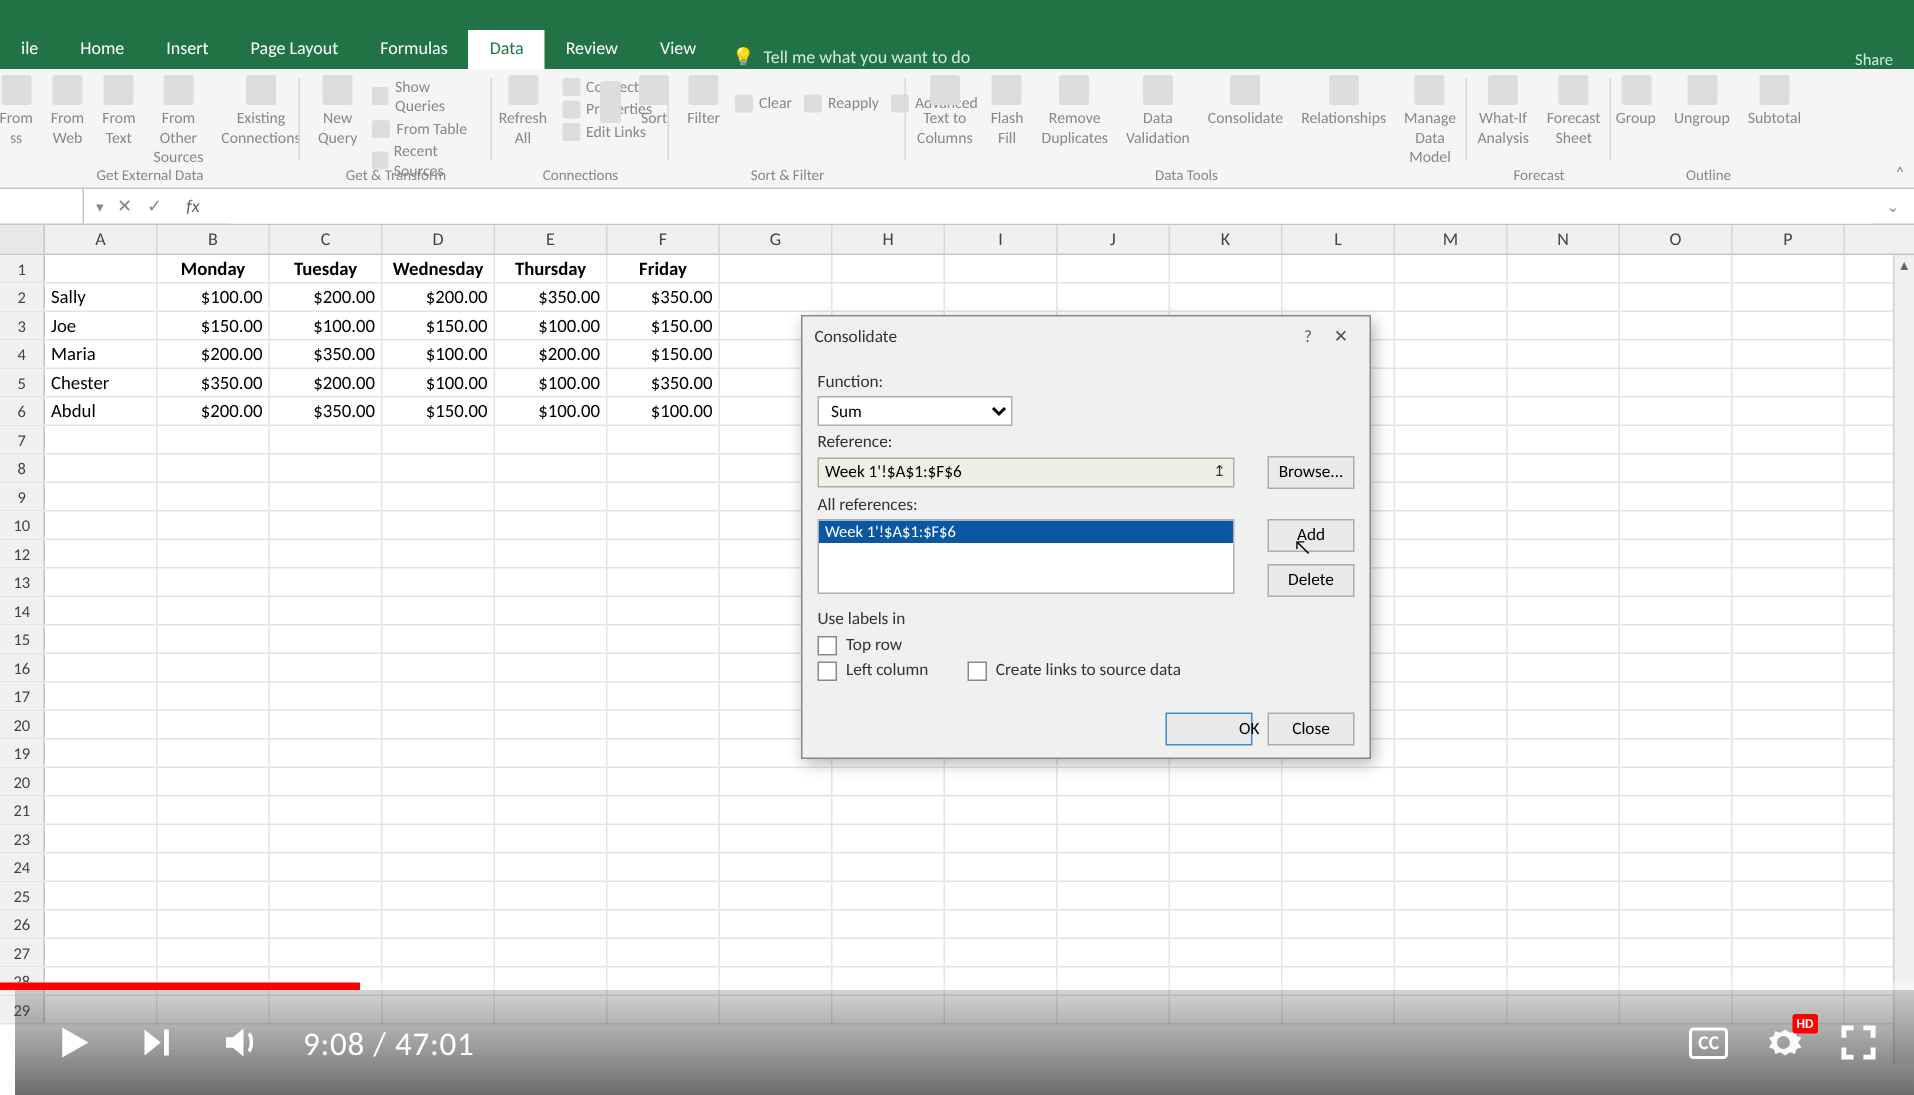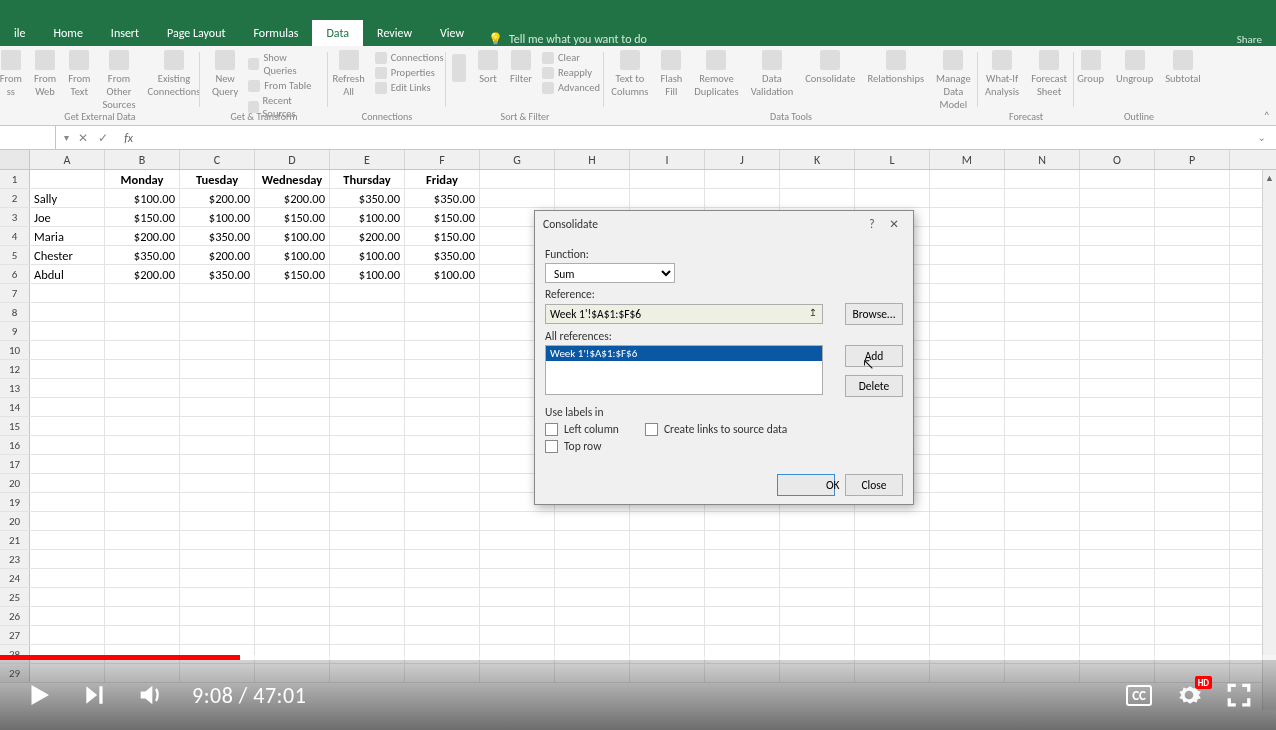--- a/index.html
+++ b/index.html
@@ -70,21 +70,21 @@
   .chk-row { display:flex; align-items:center; gap:6px; margin:3px 0; }
   .chk { width:13px; height:13px; border:1px solid #888; background:#fff; }
   .dlg-footer { display:flex; justify-content:flex-end; gap:10px; padding: 8px 10px; }
   .dlg-btn.ok { border:1px solid #3a8ed6;padding-left:48px; }
   .cursor-arrow { position:absolute; left:862px; top:356px; font-size:14px; color:#000; pointer-events:none; }
 
   
   .video-progress-bg { position:absolute; left:0; right:0; bottom:70px; height:5px; background: rgba(255,255,255,0.35); }
   .video-progress-buf { position:absolute; left:0; bottom:70px; height:5px; background: rgba(255,255,255,0.55); width:280px; }
   .video-progress-play { position:absolute; left:0; bottom:70px; height:5px; background:#ff0000; width:240px; }
-  .video-controls { position:absolute; left:0; right:0; bottom:0; height:70px; background: linear-gradient(to bottom, rgba(80,80,80,0.25), rgba(60,60,60,0.75)); display:flex; align-items:center; padding: 0 24px; gap:28px; color:#fff; font-size:22px; }
+  .video-controls { position:absolute; left:10px; right:0; bottom:0; height:70px; background: linear-gradient(to bottom, rgba(80,80,80,0.25), rgba(60,60,60,0.75)); display:flex; align-items:center; padding: 0 24px; gap:28px; color:#fff; font-size:22px; }
   .vc-ico { display:flex; align-items:center; justify-content:center; }
   .vc-time { font-size:22px; font-weight:400; letter-spacing:0.5px; }
   .vc-right { margin-left:auto; display:flex; align-items:center; gap:24px; }
   .cc-badge { border:2px solid #fff; border-radius:3px; padding:1px 4px; font-size:13px; font-weight:bold; }
   .gear { position:relative; }
   .hd-badge { position:absolute; top:-6px; right:-10px; background:#ff0000; color:#fff; font-size:9px; font-weight:bold; padding:1px 3px; border-radius:2px; }
   svg { display:block; }
 </style>
 </head>
 <body>
@@ -196,21 +196,21 @@
           <span class="ico" style="width:14px;height:28px"></span>
         </div>
       <div class="ribbon-btn">
           <span class="ico"></span>
           <span>Sort</span>
         </div>
       <div class="ribbon-btn">
           <span class="ico"></span>
           <span>Filter</span>
         </div>
-      <div style="display:flex;flex-direction:column;padding-top:2px">
+      <div style="display:flex;padding-top:2px">
         <div class="ribbon-small">
             <span class="ico-sm"></span>
             <span>Clear</span>
           </div>
         <div class="ribbon-small">
             <span class="ico-sm"></span>
             <span>Reapply</span>
           </div>
         <div class="ribbon-small">
             <span class="ico-sm"></span>
@@ -872,28 +872,28 @@
         <div class="list-item">Week 1'!$A$1:$F$6</div>
       </div>
       <div style="display:flex;flex-direction:column;gap:8px">
         <button class="dlg-btn">Add</button>
         <button class="dlg-btn">Delete</button>
       </div>
     </div>
     <div class="dlg-label" style="margin-top:8px">Use labels in</div>
     <div class="chk-row">
       <span class="chk"></span>
+      <span>Top row</span>
+    </div>
+    <div class="chk-row">
+      <span class="chk"></span>
       <span>Left column</span>
       <span style="width:14px"></span>
       <span class="chk"></span>
       <span>Create links to source data</span>
-    </div>
-    <div class="chk-row">
-      <span class="chk"></span>
-      <span>Top row</span>
     </div>
   </div>
   <div class="dlg-footer">
     <button class="dlg-btn ok">OK</button>
     <button class="dlg-btn">Close</button>
   </div>
 </div>
 <div class="cursor-arrow">↖</div>
 
 <div class="video-progress-bg"></div>

